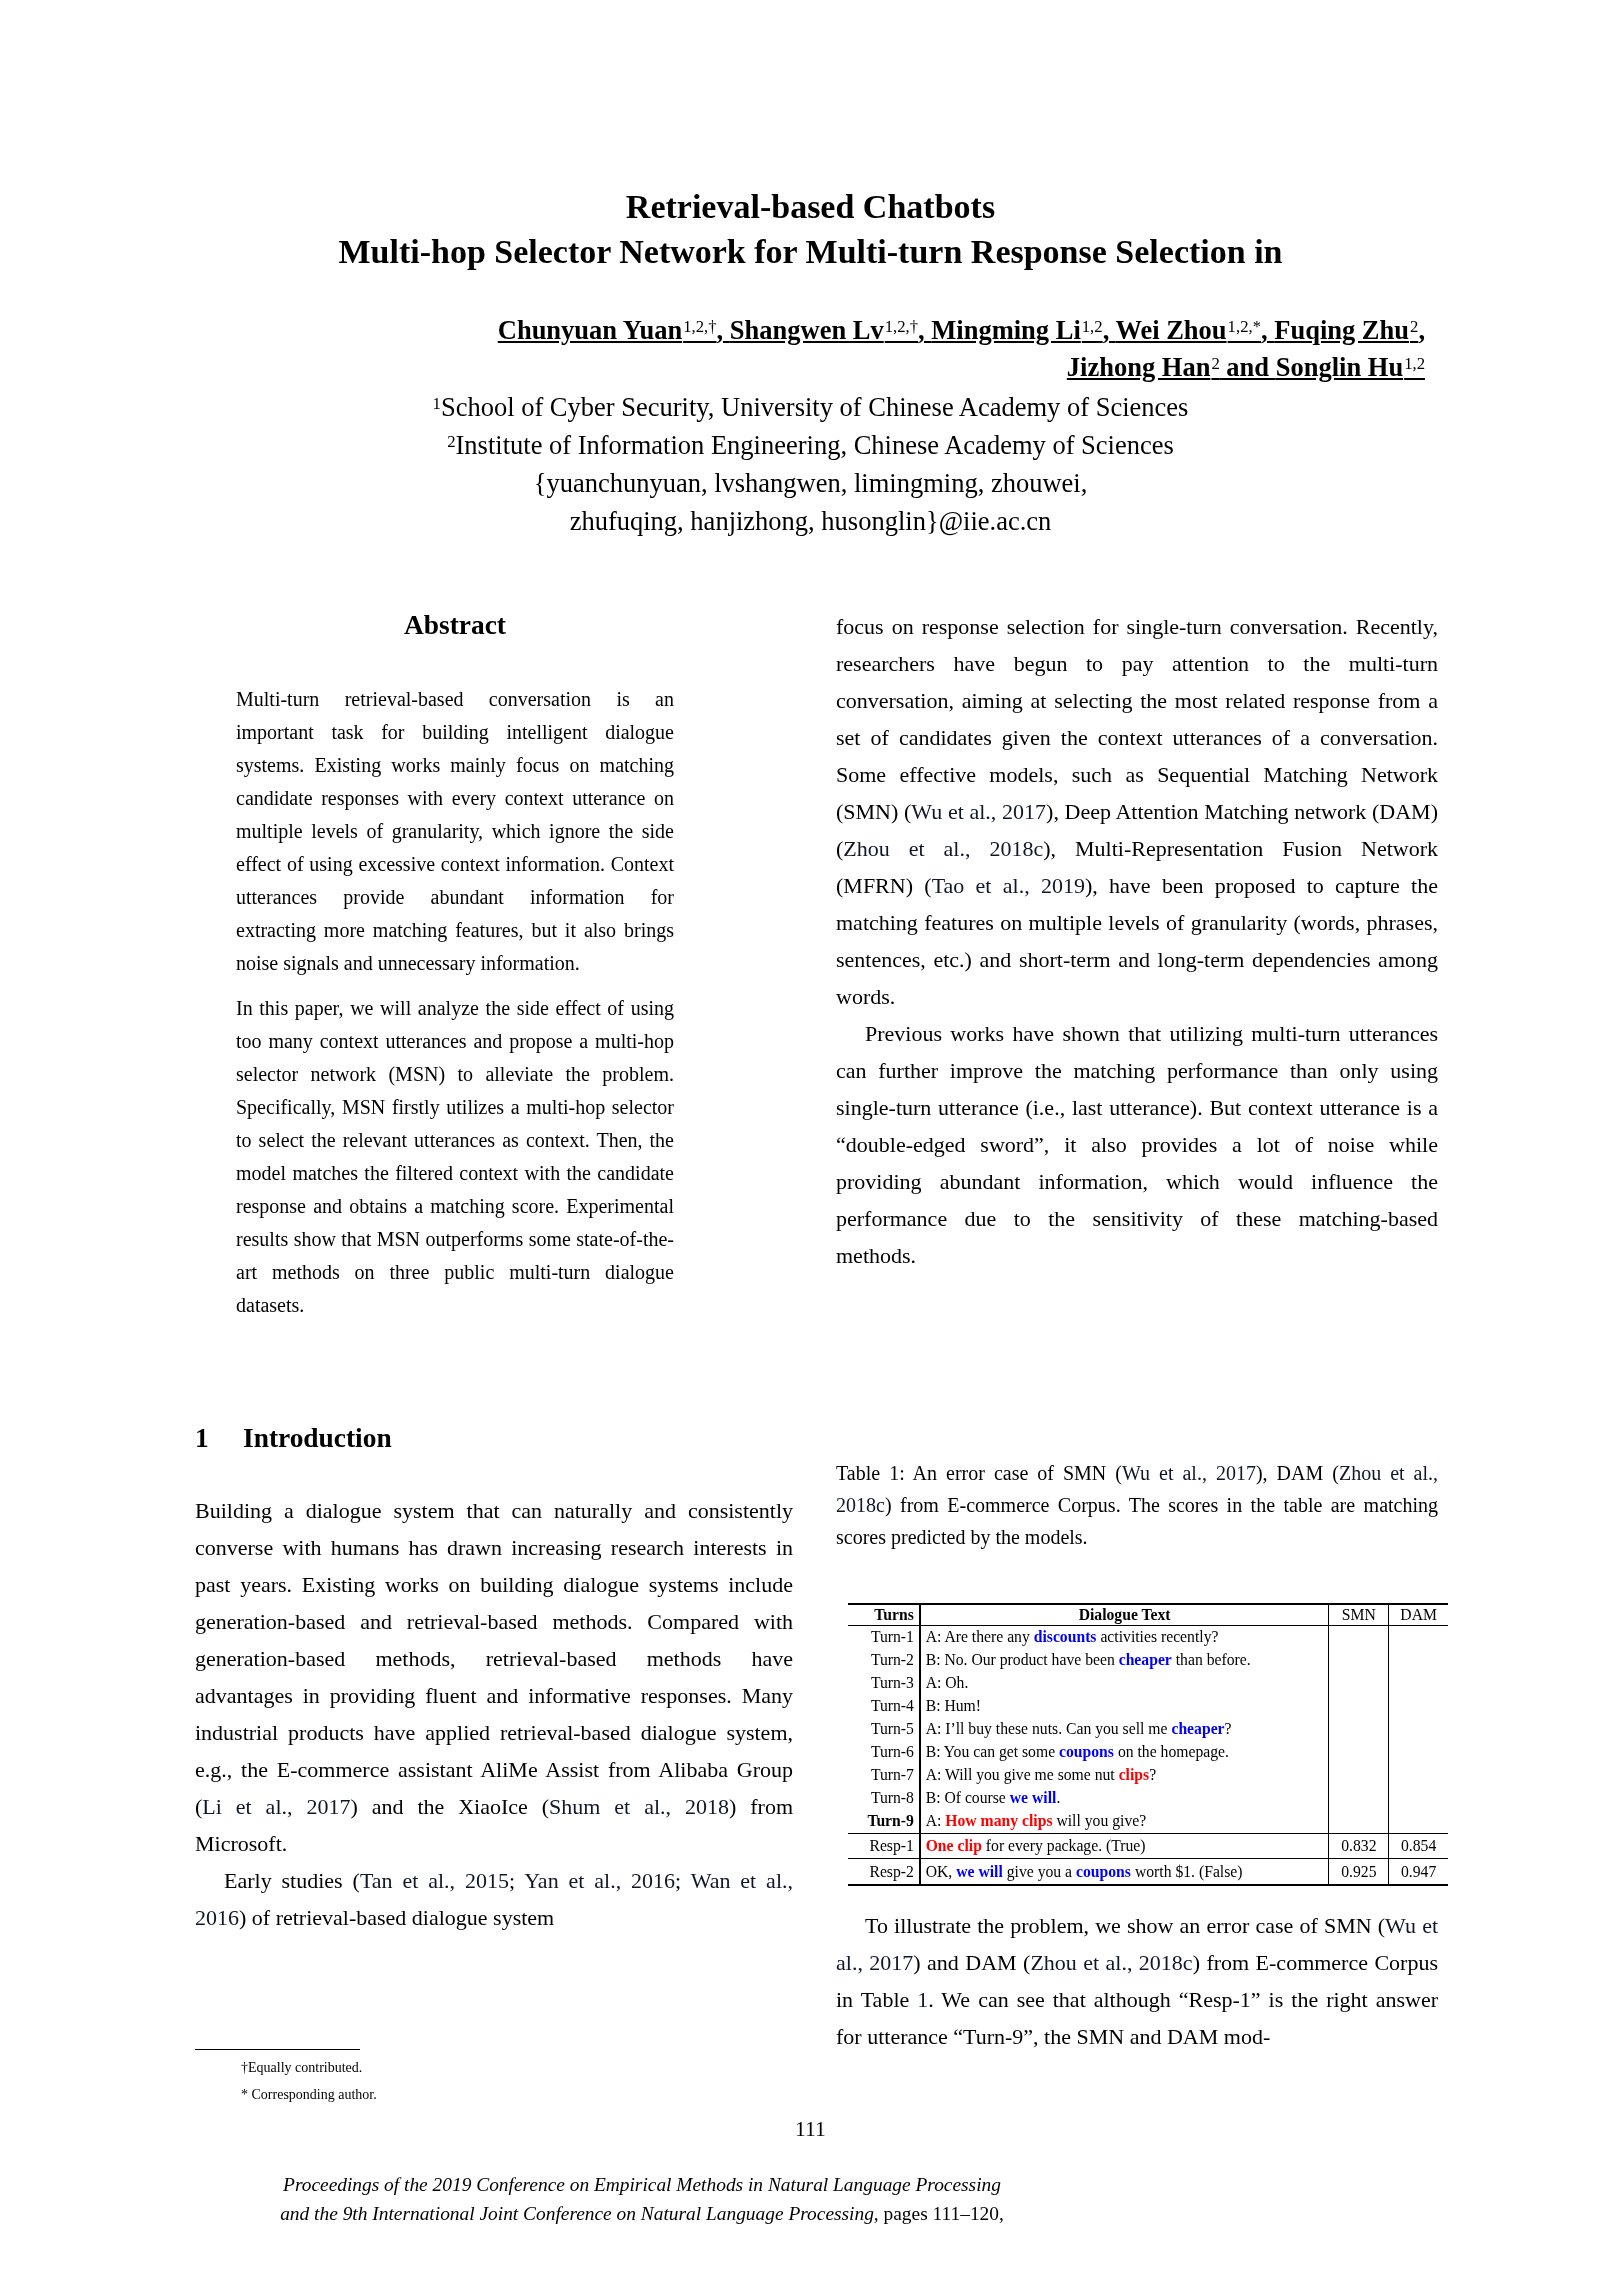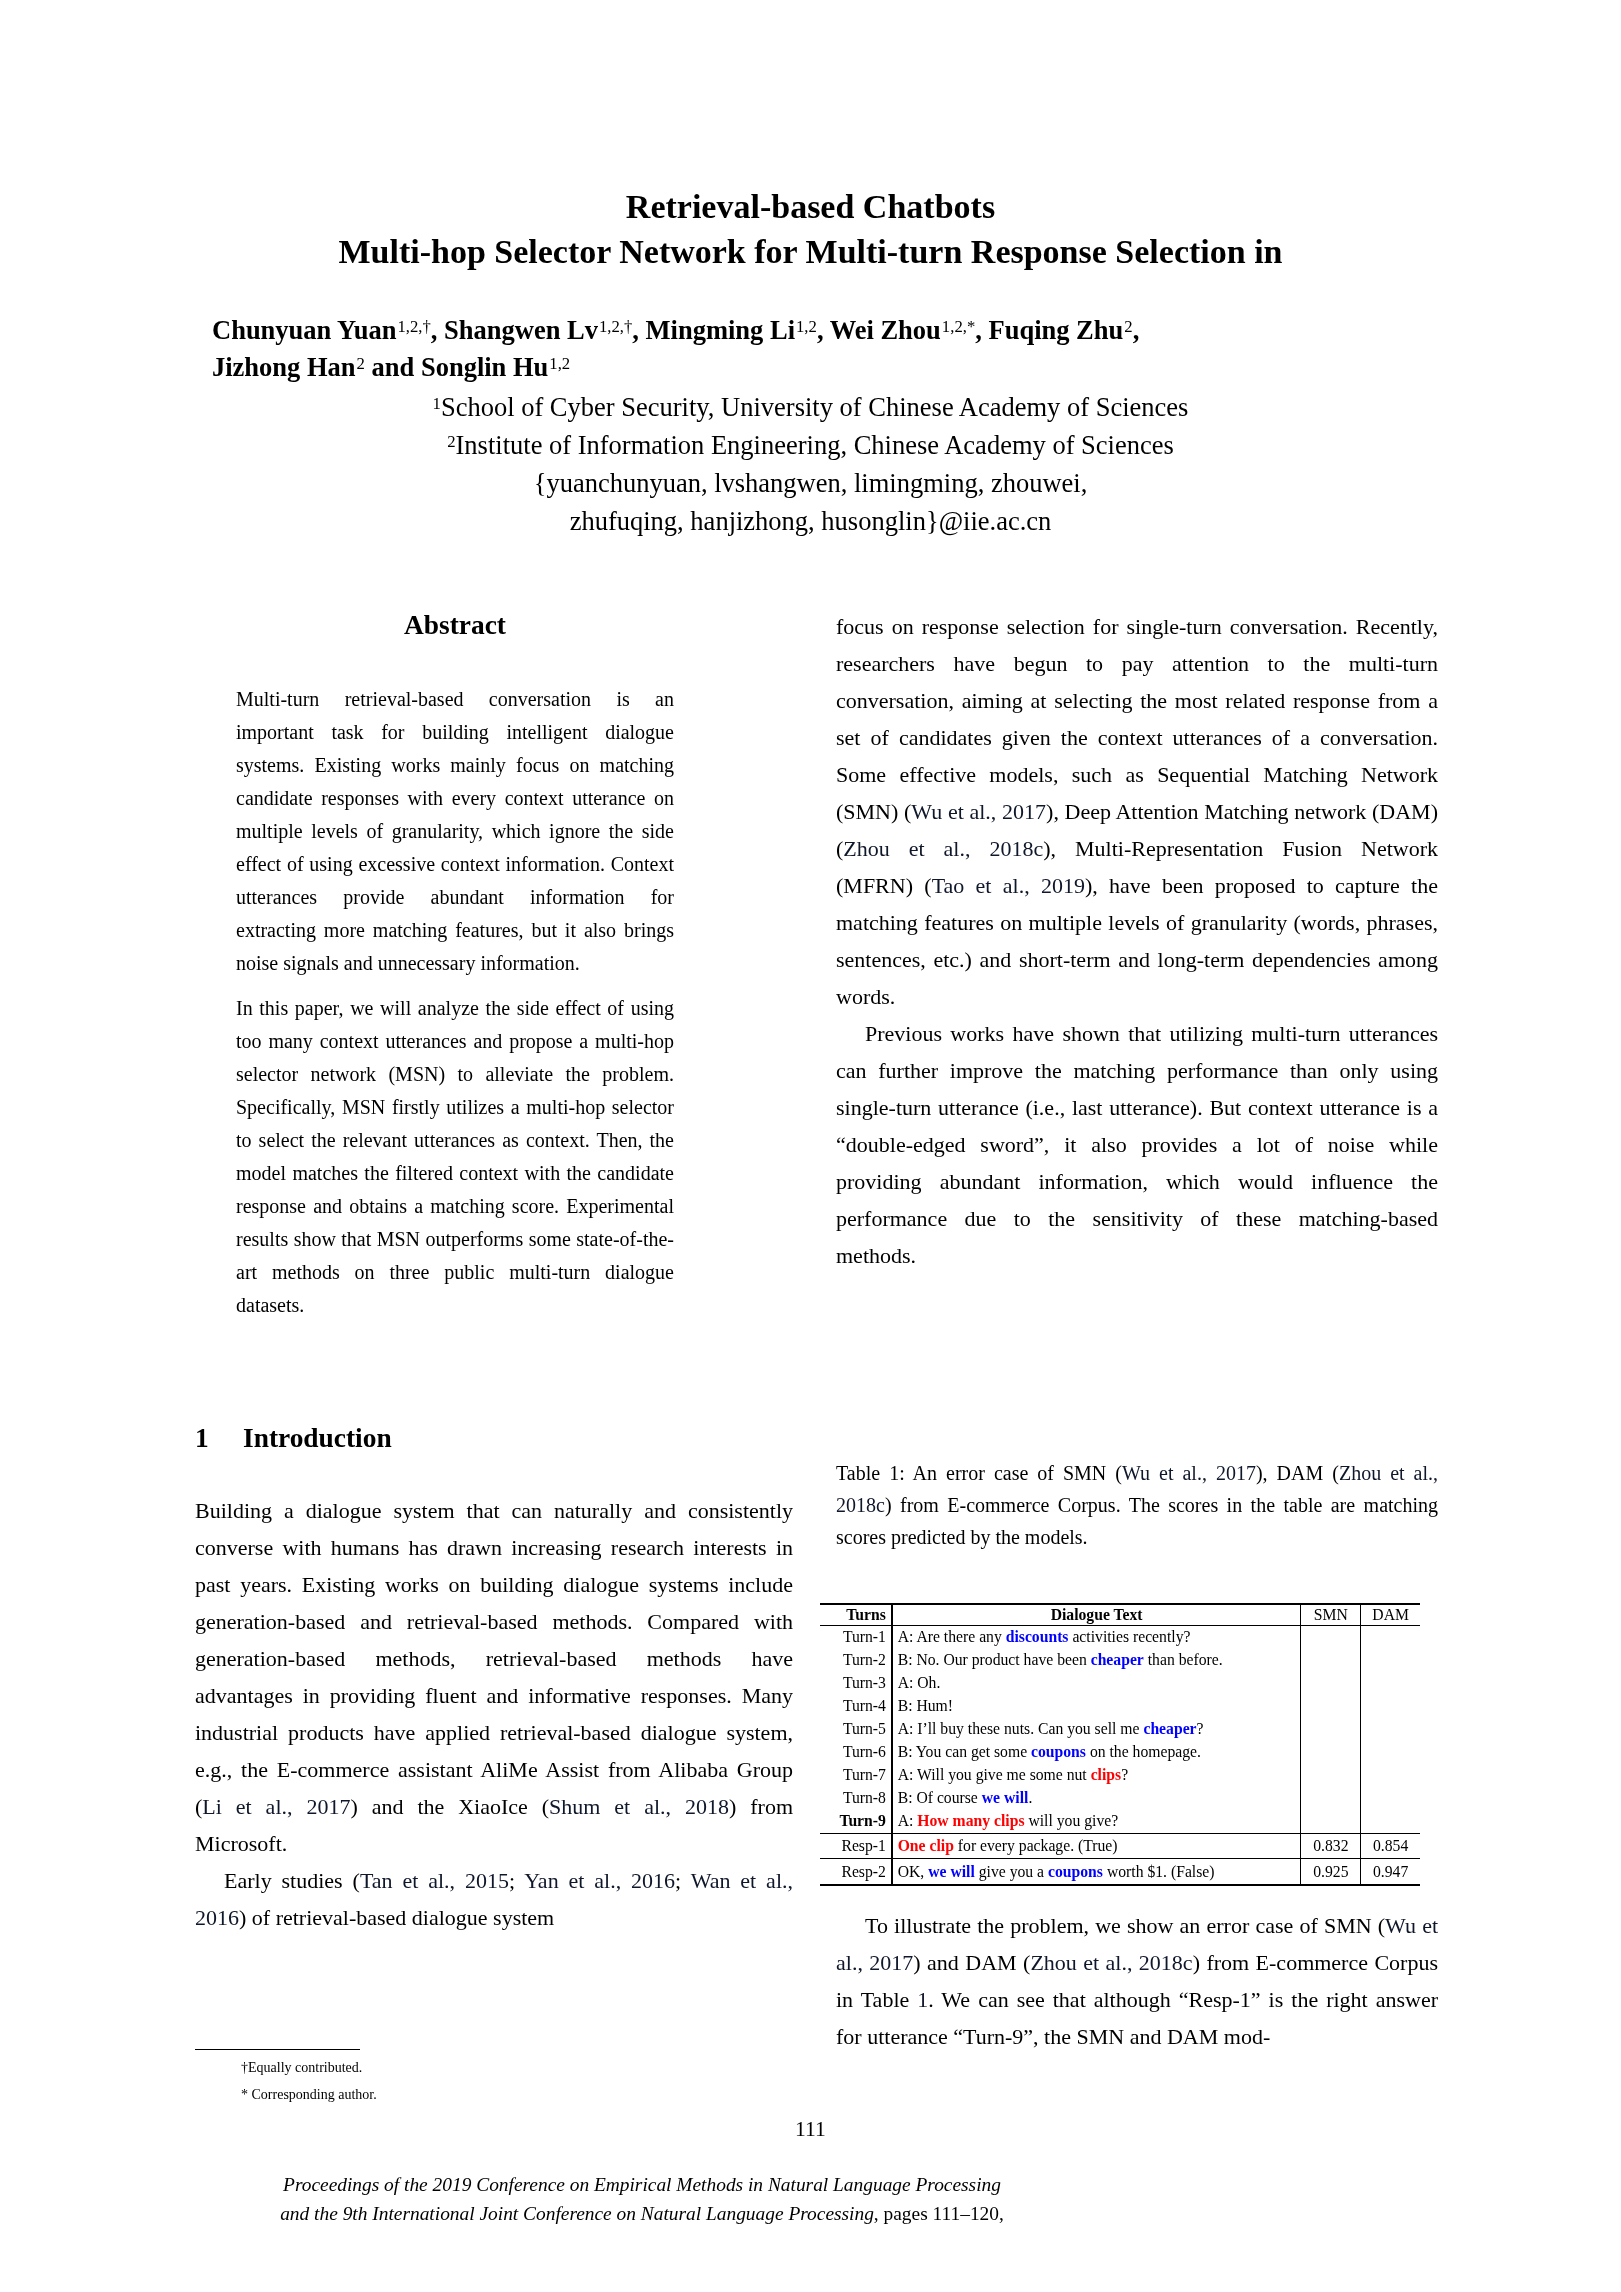--- a/index.html
+++ b/index.html
@@ -1,38 +1,38 @@
 <!DOCTYPE html>
 <html><head>
 <meta charset="utf-8">
 <style>
   html, body { margin:0; padding:0; background:#fff; }
   body { width:1621px; height:2293px; position:relative; overflow:hidden;
          font-family:"Liberation Serif", "DejaVu Serif", serif; color:#000; }
   .abs { position:absolute; }
   .title { left:196px; width:1229px; top:184px; text-align:center; font-weight:bold;
            font-size:34px; line-height:45px; }
-  .authors { left:212px; width:1229px; top:312px; text-align:left; font-weight:bold;
-             font-size:26.5px; line-height:37px; }
+  .authors { left:196px; width:1229px; top:312px; text-align:right; font-weight:bold;
+             font-size:26.5px; line-height:37px;text-decoration:underline; }
   .authors sup { font-size:16.7px; font-weight:normal; vertical-align:top; position:relative; top:-3.9px; margin-left:1px; }
   .affil { left:196px; width:1229px; top:388px; text-align:center; font-size:26.5px; line-height:38px; }
   .affil sup { font-size:16.7px; vertical-align:top; position:relative; top:-2.9px; }
   .abstract-head { left:236px; width:438px; top:608px; text-align:center; font-weight:bold; font-size:27.4px; line-height:35px; }
   .abstract { left:236px; width:438px; top:683px; font-size:20px; line-height:33px; text-align:justify; hyphens:manual; }
   .abstract p { margin:0 0 11.8px 0; }
   .sec-head { left:195px; top:1421px; font-weight:bold; font-size:27.4px; line-height:35px; }
   .sec-head .num { display:inline-block; width:48px; }
   .col { font-size:22px; line-height:37px; text-align:justify; }
   .col p { margin:0; }
   .col p.indent { text-indent:29px; }
   .left-col { left:195px; width:598px; top:1492px; }
   .right-col { left:836px; width:602px; top:608px; }
   .cite { color:#0f172a; }
   .caption { left:836px; width:602px; top:1457px; font-size:20px; line-height:32px; text-align:justify; }
-  .tbl { left:820px; top:1603px; width:600px; border-collapse:collapse; font-size:15.7px; line-height:19.6px; }
+  .tbl { left:848px; top:1603px; width:600px; border-collapse:collapse; font-size:15.7px; line-height:19.6px; }
   table.tbl td, table.tbl th { padding:0 4.9px; white-space:nowrap; }
   table.tbl thead th { border-top:2px solid #000; border-bottom:1.5px solid #000; font-weight:bold; height:17.6px; }
   table.tbl th.sc { font-weight:normal; }
   table.tbl td.turn, table.tbl th.turn { text-align:right; border-right:2px solid #000; width:61px; }
   table.tbl td.score, table.tbl th.score { text-align:center; border-left:1px solid #000; width:49px; }
   table.tbl tbody.turns td { height:23px; }
   table.tbl tbody.resps td { height:24.5px; border-top:1.5px solid #000; }
   table.tbl tbody.resps tr:last-child td { border-bottom:2px solid #000; }
   .kb { color:#0000ff; font-weight:bold; }
   .kr { color:#ff0000; font-weight:bold; }

